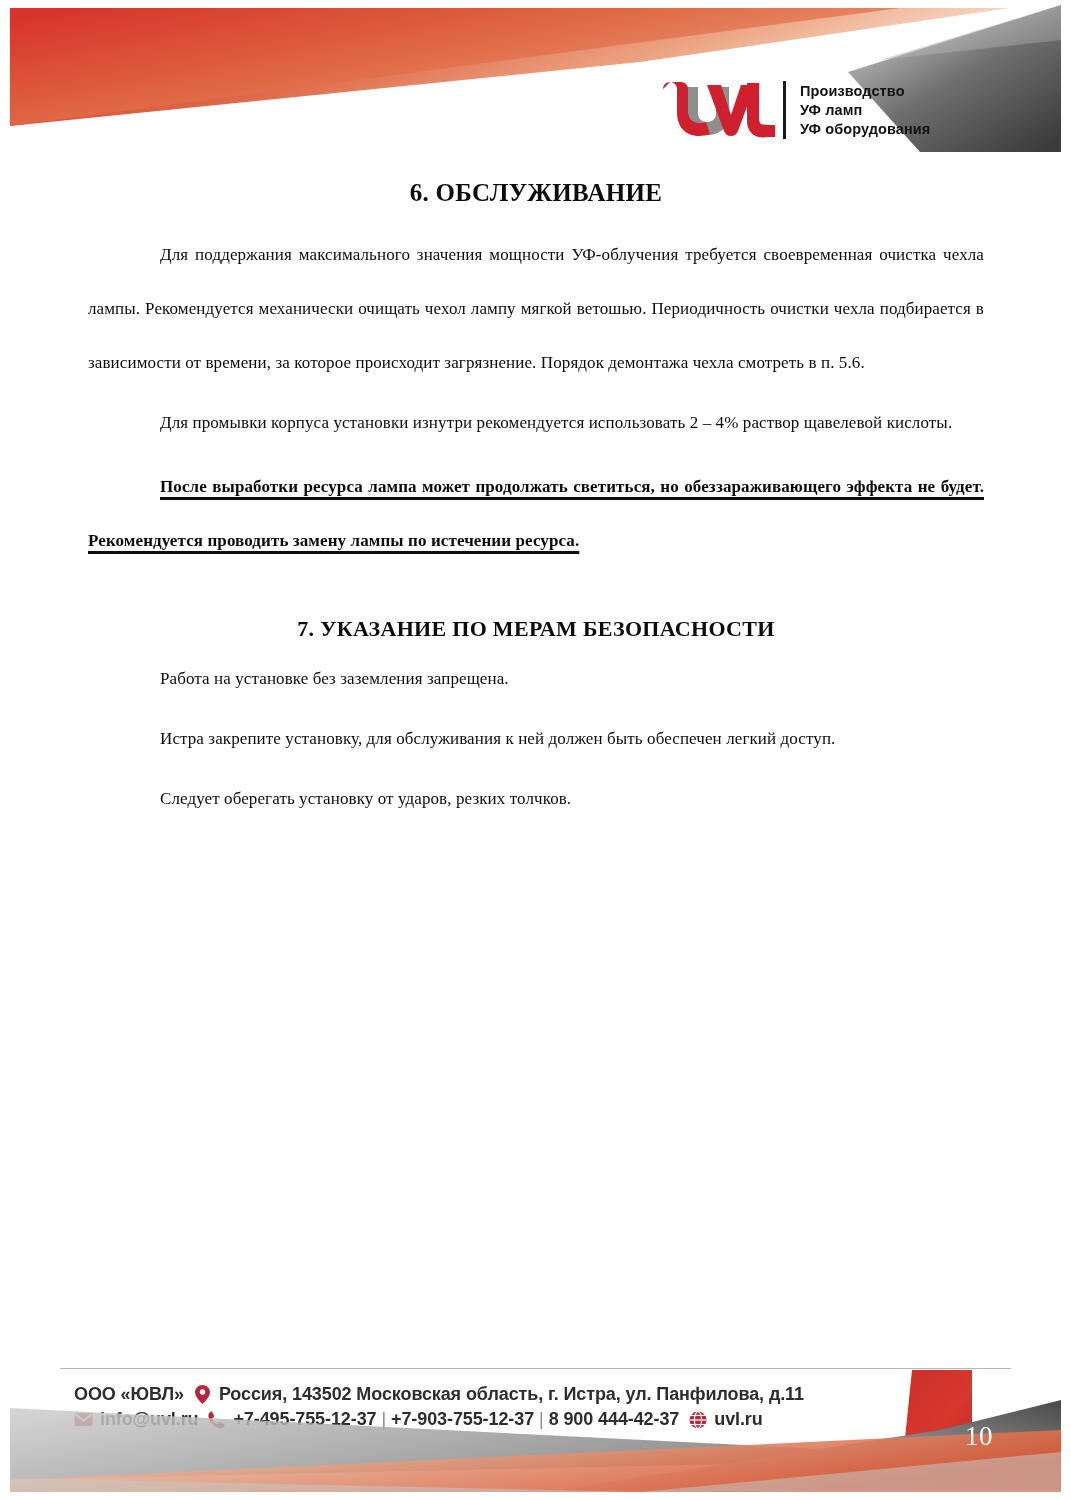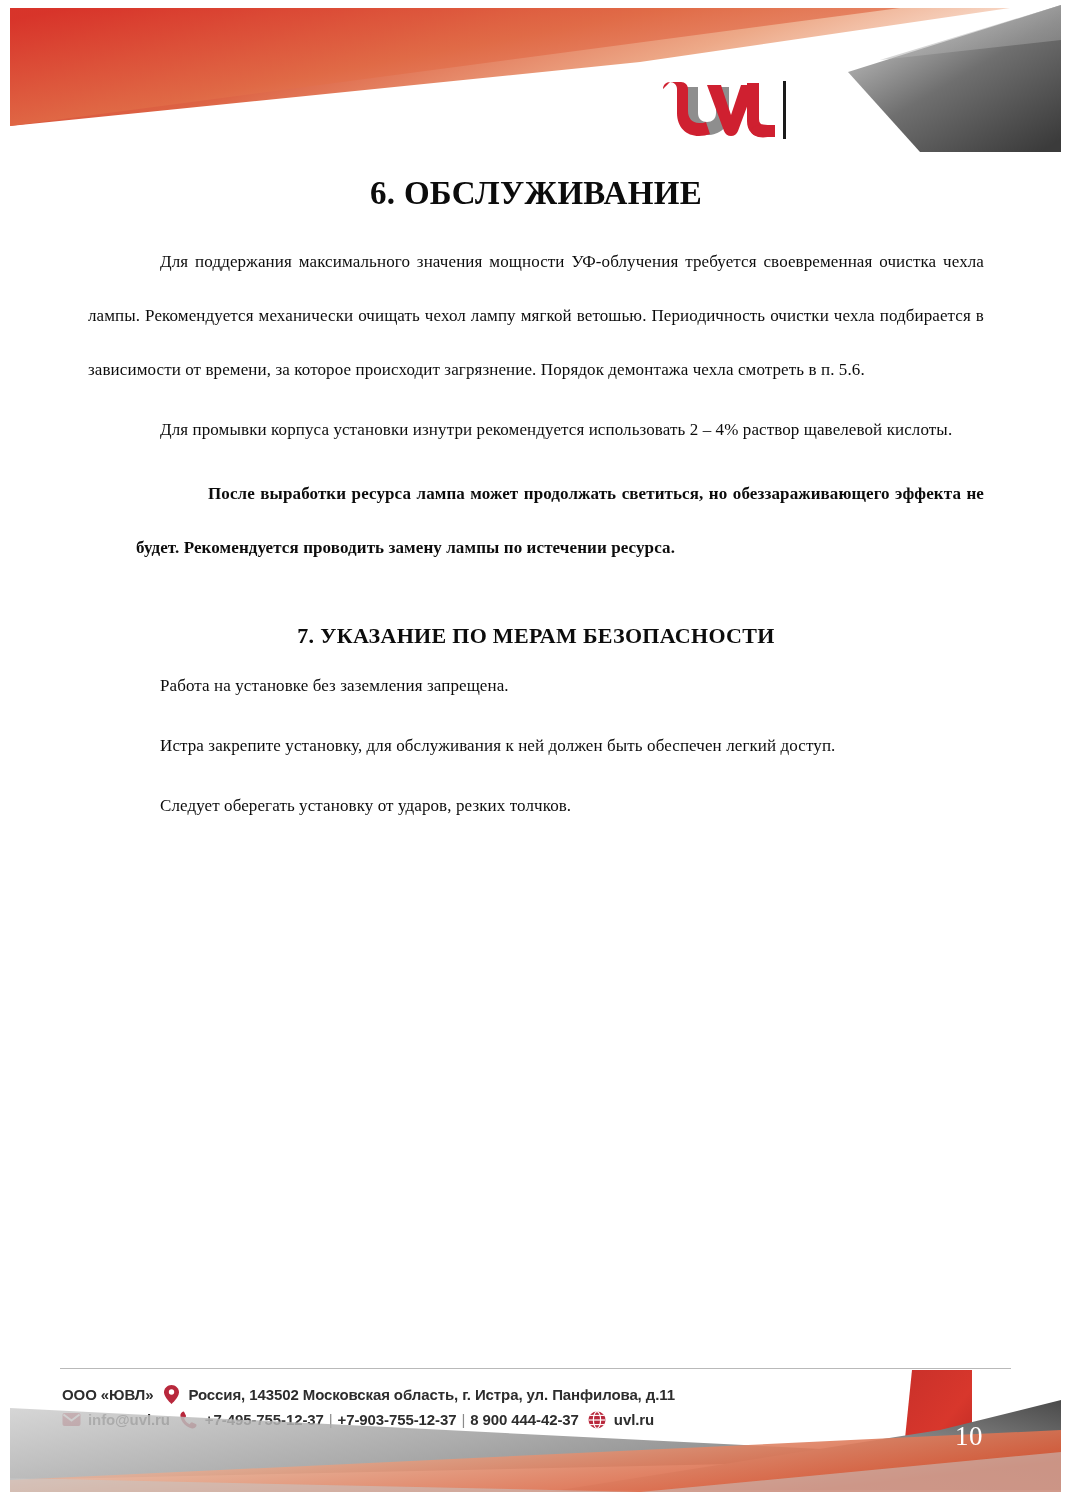--- a/index.html
+++ b/index.html
@@ -61,66 +61,66 @@
   
   .doc {
     position: absolute;
     left: 88px;
     top: 178px;
     width: 896px;
   }
   .section-heading {
     text-align: center;
     font-weight: bold;
-    font-size: 33px;
+    font-size: 25px;
     line-height: 30px;
     letter-spacing: 0.3px;
-    margin: 0 0 27px 0;
+    margin: 0 0 20px 0;
   }
   .section-heading.s7 {
     margin: 46px 0 8px 0;
     font-size: 22px;
   }
   p.para {
     margin: 0 0 6px 0;
     font-size: 17px;
     line-height: 54px;
     text-indent: 72px;
     text-align: justify;
     text-justify: inter-word;
     letter-spacing: 0.1px;
   }
   p.para.no-justify {
     text-align: left;
   }
   p.para.bold-underline {
     font-weight: bold;
+    text-decoration: underline;
     text-underline-offset: 5px;
     text-decoration-thickness: 2.5px;
     text-indent: 72px;
     margin-top: 10px;
-    margin-left: 48px;
   }
 
   
   .footer-rule {
     position: absolute;
     left: 60px;
     top: 1368px;
     width: 951px;
     height: 1px;
     background: #b9b9b9;
   }
   .footer-contacts {
     position: absolute;
-    left: 62px;
+    left: 74px;
     top: 1382px;
     width: 840px;
     font-family: "Liberation Sans", "DejaVu Sans", sans-serif;
-    font-size: 15px;
+    font-size: 18px;
     font-weight: bold;
     color: #2d2d2d;
     line-height: 25px;
     letter-spacing: -0.1px;
   }
   .f-row {
     display: flex;
     align-items: center;
     white-space: nowrap;
   }
@@ -142,21 +142,21 @@
     left: 0;
     bottom: 0;
     width: 1071px;
     height: 140px;
     overflow: hidden;
   }
   .footer-art svg { display: block; }
 
   .page-number {
     position: absolute;
-    right: 88px;
+    right: 78px;
     bottom: 48px;
     font-family: "Liberation Serif", "DejaVu Serif", serif;
     font-size: 27px;
     color: #ffffff;
     z-index: 6;
     letter-spacing: 0.5px;
   }
 </style>
 </head>
 <body>
@@ -203,20 +203,25 @@
 
     <path d="M8 10 c0 -4 3 -7 7 -7 c4 0 7 3 7 7 v24 c0 14 9 23 22 23 c4 0 8 -1 11 -2 l-4 -12 c-2 1 -4 1 -7 1
              c-7 0 -11 -5 -11 -12 v-22 c0 -4 -3 -7 -7 -7 h-11 z" fill="#cf2030"></path>
 
     <path d="M52 6 h14 l10 30 l10 -30 h14 l-17 46 c-1 3 -4 5 -7 5 c-3 0 -6 -2 -7 -5 z" fill="#cf2030"></path>
 
     <path d="M92 4 h12 v36 c0 4 2 6 6 6 h10 v12 h-12 c-10 0 -16 -6 -16 -16 z" fill="#cf2030"></path>
     <ellipse cx="108" cy="52" rx="12" ry="6.5" fill="#cf2030"></ellipse>
   </svg>
   <div class="logo-rule"></div>
+  <div class="logo-text">
+    <div>Производство</div>
+    <div>УФ ламп</div>
+    <div>УФ оборудования</div>
+  </div>
 </div>
 
 <div class="doc">
 
   <h2 class="section-heading">6. ОБСЛУЖИВАНИЕ</h2>
 
   <p class="para">Для поддержания максимального значения мощности УФ-облучения требуется своевременная очистка чехла лампы. Рекомендуется механически очищать чехол лампу мягкой ветошью. Периодичность очистки чехла подбирается в зависимости от времени, за которое происходит загрязнение. Порядок демонтажа чехла смотреть в п. 5.6.</p>
   <p class="para">Для промывки корпуса установки изнутри рекомендуется использовать 2 – 4% раствор щавелевой кислоты.</p>
 
   <p class="para bold-underline">После выработки ресурса лампа может продолжать светиться, но обеззараживающего эффекта не будет. Рекомендуется проводить замену лампы по истечении ресурса.</p>

